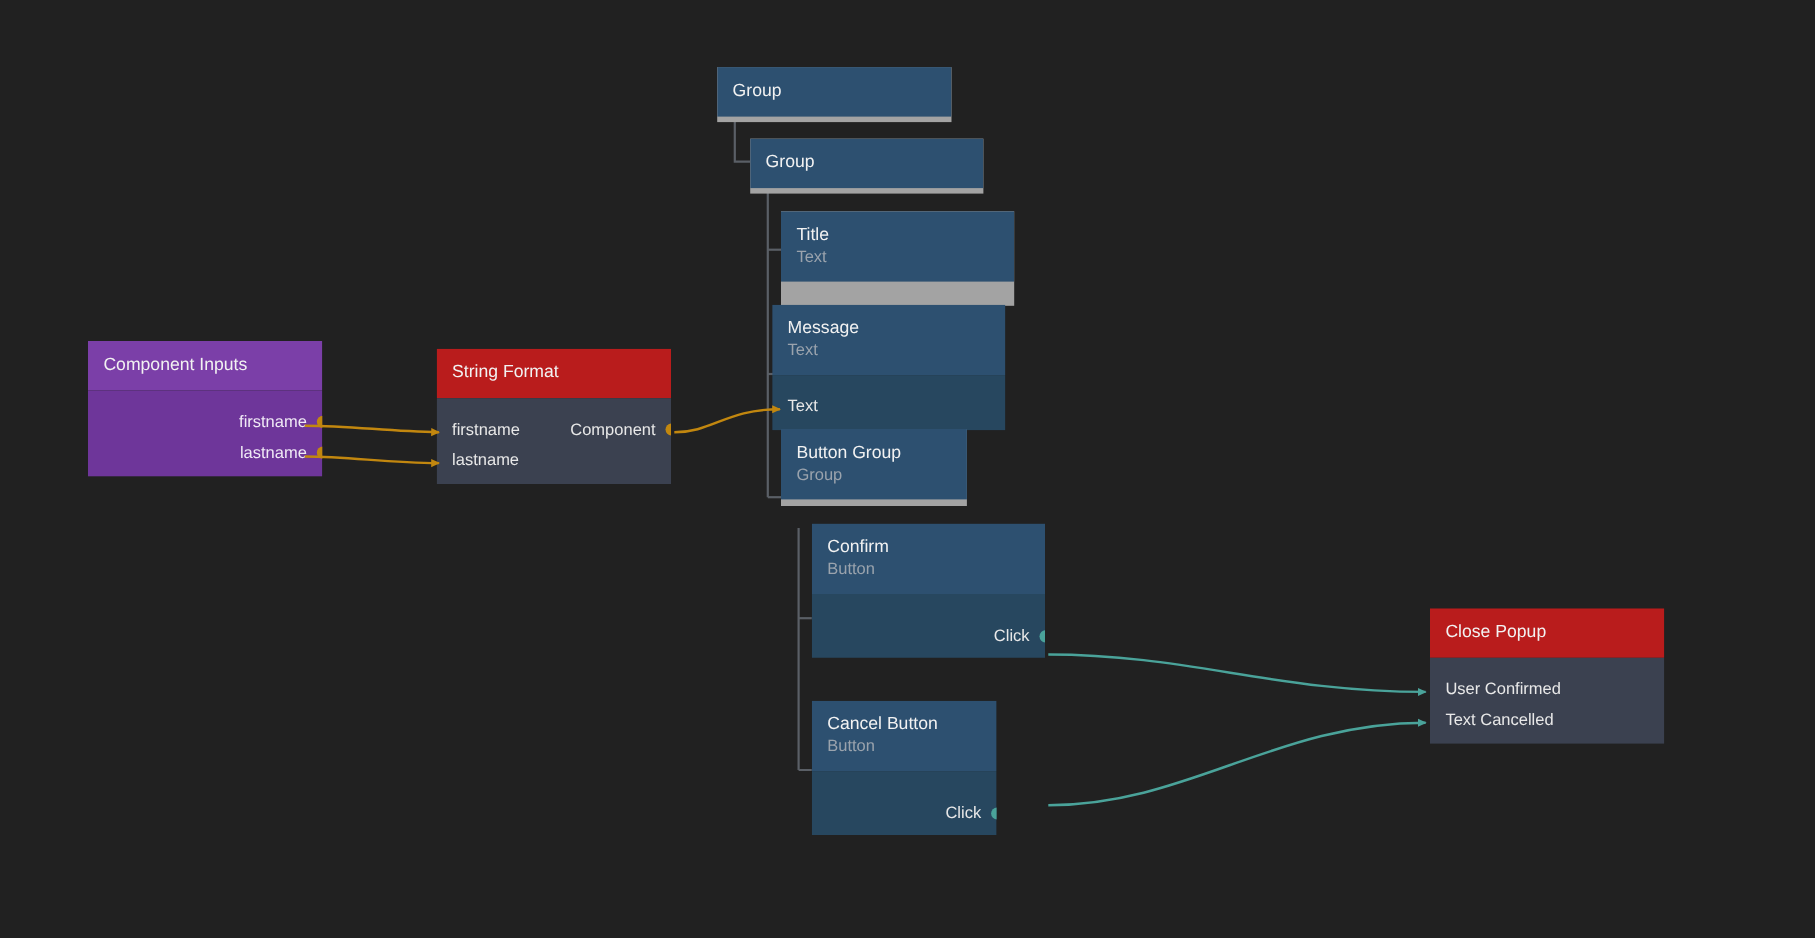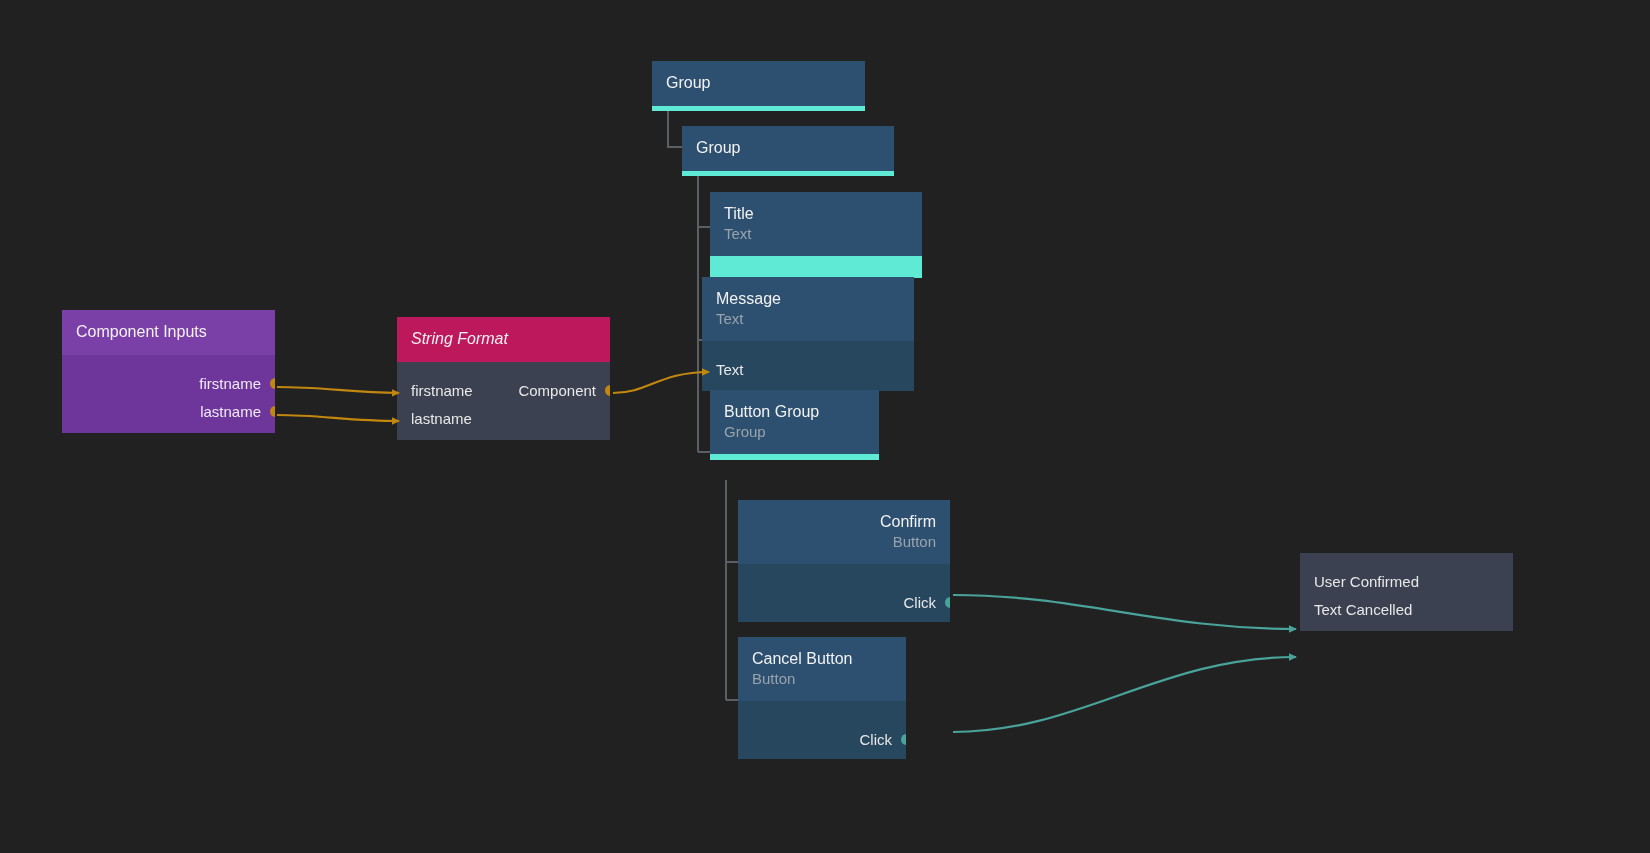--- a/index.html
+++ b/index.html
@@ -61,30 +61,30 @@
   .port .dot {
     position:absolute;
     width:11px; height:11px;
     border-radius:50%;
   }
   .port.out .dot { right:-6px; }
 
   
   .blue .hdr  { background:#2d5070; }
   .blue .body { background:#27475f; }
-  .blue.plain { background:#5eead4; }
+  .blue.plain { background:#a3a3a3; }
 
   
   .purple .hdr  { background:#7b3fa8; }
   .purple .body { background:#6e369a; }
   .purple .port .dot { background:#c2870f; }
   .purple .port { color:#f0eaf6; }
 
   
-  .gray .hdr  { background:#be185d;font-style:italic; }
+  .gray .hdr  { background:#b91c1c; }
   .gray .body { background:#3b4150; }
   .gray .port .dot { background:#c2870f; }
 
   
   .teal-dot { background:#4aa39a; }
 
   
   .portrow {
     position:relative;
     height:28px;
@@ -143,21 +143,21 @@
     </div>
   </div>
 
   <div class="node blue plain" style="left:710px; top:390px; width:169px; height:70px;">
     <div class="hdr">
       <div class="title">Button Group</div>
       <div class="subtitle">Group</div>
     </div>
   </div>
 
-  <div class="node blue" style="left:738px; top:500px; width:212px; height:122px;text-align:right;">
+  <div class="node blue" style="left:738px; top:476px; width:212px; height:122px;">
     <div class="hdr">
       <div class="title">Confirm</div>
       <div class="subtitle">Button</div>
     </div>
     <div class="body" style="padding-top:24px;">
       <div class="port out">
         <span>Click</span>
         <span class="dot teal-dot"></span>
       </div>
     </div>
@@ -169,21 +169,21 @@
       <div class="subtitle">Button</div>
     </div>
     <div class="body" style="padding-top:24px;">
       <div class="port out">
         <span>Click</span>
         <span class="dot teal-dot"></span>
       </div>
     </div>
   </div>
 
-  <div class="node purple" style="left:62px; top:310px; width:213px; height:134px;">
+  <div class="node purple" style="left:80px; top:310px; width:213px; height:134px;">
     <div class="hdr">
       <div class="title">Component Inputs</div>
     </div>
     <div class="body" style="padding-top:14px;">
       <div class="port out">
         <span>firstname</span>
         <span class="dot"></span>
       </div>
       <div class="port out">
         <span>lastname</span>
@@ -206,20 +206,23 @@
           <span class="dot"></span>
         </div>
       </div>
       <div class="port in">
         <span>lastname</span>
       </div>
     </div>
   </div>
 
   <div class="node gray" style="left:1300px; top:553px; width:213px; height:132px;">
+    <div class="hdr">
+      <div class="title">Close Popup</div>
+    </div>
     <div class="body" style="padding-top:14px;">
       <div class="port in">
         <span>User Confirmed</span>
       </div>
       <div class="port in">
         <span>Text Cancelled</span>
       </div>
     </div>
   </div>
 

